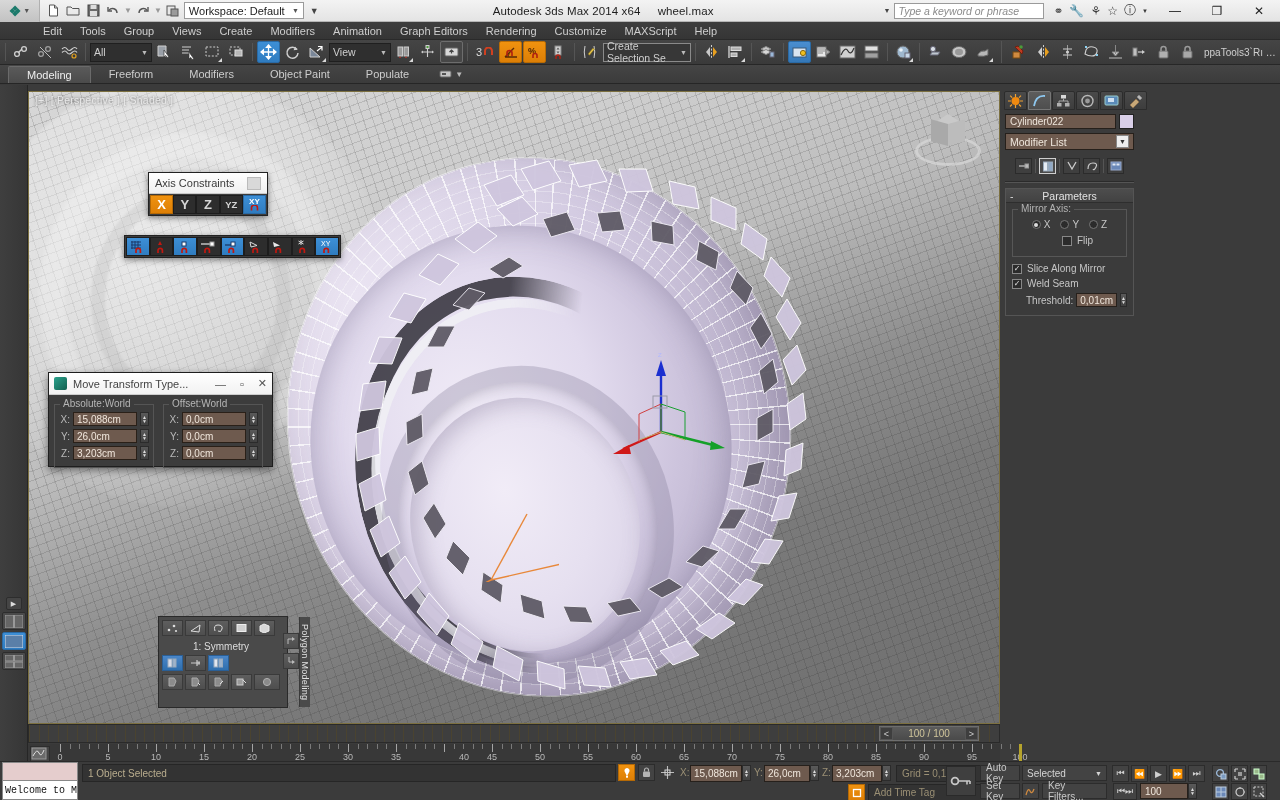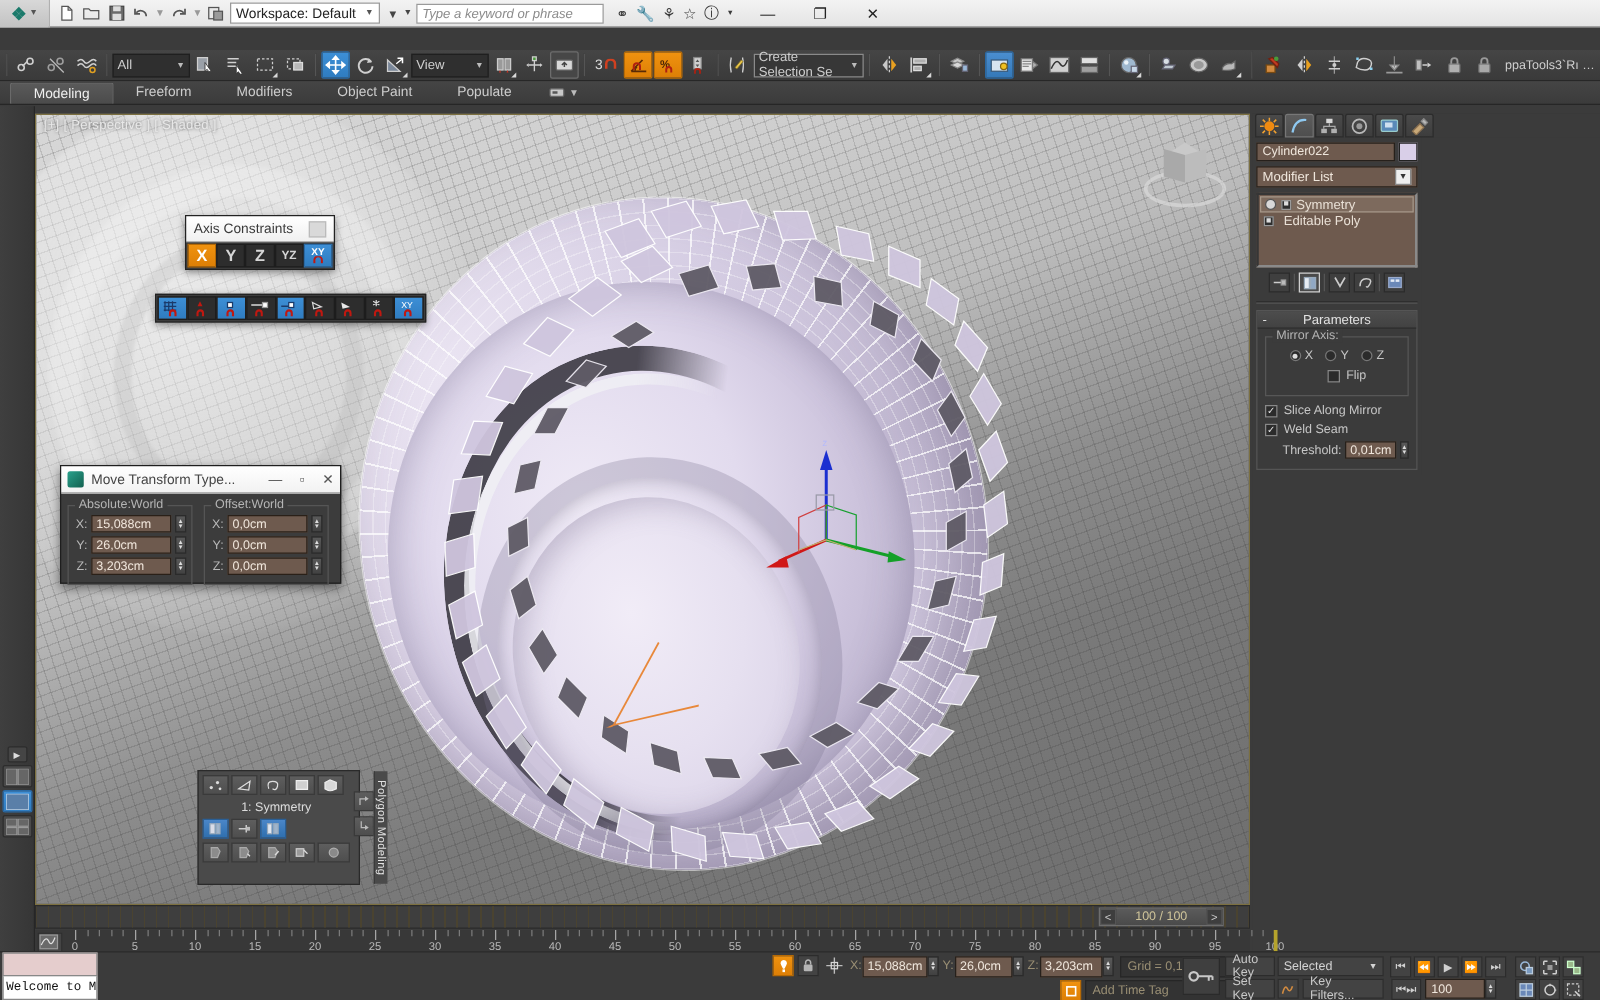--- a/index.html
+++ b/index.html
@@ -375,20 +375,24 @@
             <rect x="1" y="2" width="8" height="9" fill="#e8e8e8" stroke="#555"></rect>
             <rect x="5" y="5" width="7" height="7" fill="#9a9a9a" stroke="#555"></rect>
           </svg>
       </div>
       <div class="wsbox">
         <span>Workspace: Default</span>
         <span class="arrow">▼</span>
       </div>
       <span class="ws-extra">▼</span>
     </div>
+    <div class="title-center">
+      <span>Autodesk 3ds Max  2014 x64</span>
+      <span class="fname">wheel.max</span>
+    </div>
     <div class="searchwrap">
       <span class="lcaret">▼</span>
       <div class="searchbox">
         <span>Type a keyword or phrase</span>
       </div>
     </div>
     <div class="helpicons">
       <span>⚭</span>
       <span>🔧</span>
       <span>⚘</span>
@@ -396,20 +400,34 @@
       <span>ⓘ</span>
       <span class="sep" style="font-size:6px">▼</span>
     </div>
     <div class="wincontrols">
       <div>—</div>
       <div>❐</div>
       <div class="wc-close">✕</div>
     </div>
   </div>
 
+  <div class="menubar">
+    <div class="mi">Edit</div>
+    <div class="mi">Tools</div>
+    <div class="mi">Group</div>
+    <div class="mi">Views</div>
+    <div class="mi">Create</div>
+    <div class="mi">Modifiers</div>
+    <div class="mi">Animation</div>
+    <div class="mi">Graph Editors</div>
+    <div class="mi">Rendering</div>
+    <div class="mi">Customize</div>
+    <div class="mi">MAXScript</div>
+    <div class="mi">Help</div>
+  </div>
 
   <div class="maintoolbar">
     <div class="tbsep"></div>
     <div class="tbtn">
       <svg width="17" height="16" viewBox="0 0 17 16">
           <path d="M5 9l4-4" stroke="#cfcfcf" stroke-width="1.4" fill="none"></path>
           <circle cx="4" cy="10" r="2.4" fill="none" stroke="#cfcfcf" stroke-width="1.3"></circle>
           <circle cx="11" cy="5" r="2.4" fill="none" stroke="#cfcfcf" stroke-width="1.3"></circle>
         </svg>
     </div>
@@ -1136,31 +1154,20 @@
     </div>
 
     <div class="cp-body">
       <div class="cp-namerow">
         <div class="cp-name">Cylinder022</div>
         <div class="cp-swatch"></div>
       </div>
       <div class="cp-modlist">
         <span>Modifier List</span>
         <span class="arw">▼</span>
-      </div>
-      <div class="cp-stack">
-        <div class="stack-item sel">
-          <span class="bulb"></span>
-          <span class="sq">■</span>
-          <span>Symmetry</span>
-        </div>
-        <div class="stack-item">
-          <span class="sq" style="margin-left:0">■</span>
-          <span style="margin-left:4px">Editable Poly</span>
-        </div>
       </div>
       <div class="cp-stackbtns">
         <div class="sb">
           <svg width="12" height="10" viewBox="0 0 12 10">
               <path d="M1 5h6" stroke="#ccc" stroke-width="1.2"></path>
               <rect x="7" y="3" width="3.5" height="4" fill="#bbb" stroke="#999"></rect>
             </svg>
         </div>
         <div class="sb vsep"></div>
         <div class="sb sel">
@@ -1357,21 +1364,21 @@
         <div class="tl-tick" style="left: 950.4px;"></div>
         <div class="tl-tickmaj" style="left: 960px;"></div>
         <div class="tl-lab" style="left: 0px;">0</div>
         <div class="tl-lab" style="left: 48px;">5</div>
         <div class="tl-lab" style="left: 96px;">10</div>
         <div class="tl-lab" style="left: 144px;">15</div>
         <div class="tl-lab" style="left: 192px;">20</div>
         <div class="tl-lab" style="left: 240px;">25</div>
         <div class="tl-lab" style="left: 288px; text-align: center;">30</div>
         <div class="tl-lab" style="left: 336px;">35</div>
-        <div class="tl-lab" style="left: 384px;">40</div>
+        <div class="tl-lab" style="left: 404px;">40</div>
         <div class="tl-lab" style="left: 432px;">45</div>
         <div class="tl-lab" style="left: 480px;">50</div>
         <div class="tl-lab" style="left: 528px;">55</div>
         <div class="tl-lab" style="left: 576px;">60</div>
         <div class="tl-lab" style="left: 624px;">65</div>
         <div class="tl-lab" style="left: 672px;">70</div>
         <div class="tl-lab" style="left: 720px;">75</div>
         <div class="tl-lab" style="left: 768px;">80</div>
         <div class="tl-lab" style="left: 816px;">85</div>
         <div class="tl-lab" style="left: 864px;">90</div>
@@ -1380,20 +1387,23 @@
         <div class="tl-cursor" style="left: 959px;"></div>
       </div>
   </div>
 
   <div class="bottombar">
     <div class="maxlisten">
       <div class="ml-pink"></div>
       <div class="ml-white">Welcome to M</div>
     </div>
 
+    <div class="statusfield" style="left:82px;top:2px;width:534px;">
+      <span>1 Object Selected</span>
+    </div>
 
     <div class="sbtn orange" style="position:absolute;left:618px;top:2px;width:16px">
       <svg width="10" height="12" viewBox="0 0 10 12">
           <path d="M5 1a2.6 2.6 0 0 1 2 4.2L5.6 8H4.4L3 5.2A2.6 2.6 0 0 1 5 1z" fill="#fff"></path>
           <rect x="4" y="8.5" width="2" height="2.2" fill="#fff"></rect>
         </svg>
     </div>
     <div class="sbtn" style="position:absolute;left:638px;top:2px;width:14px">
       <svg width="9" height="11" viewBox="0 0 9 11">
           <rect x="1" y="4.5" width="7" height="5.5" rx="1" fill="#b5b5b5"></rect>

